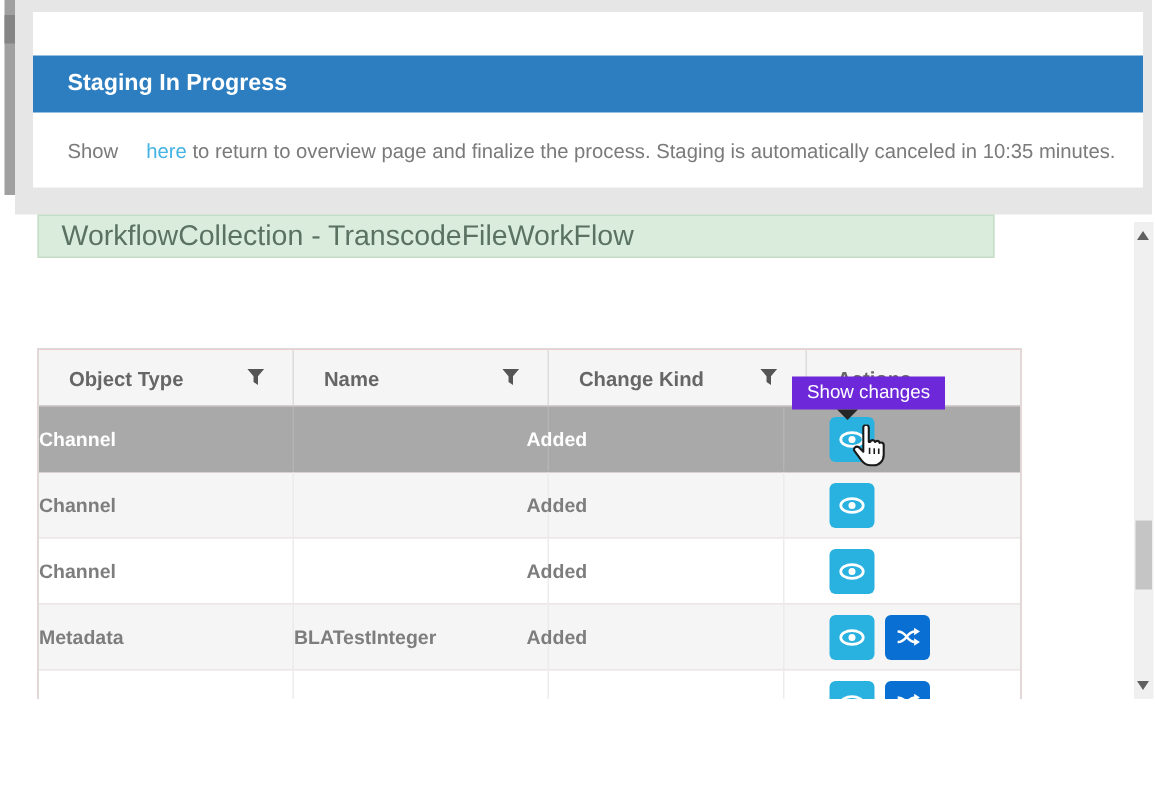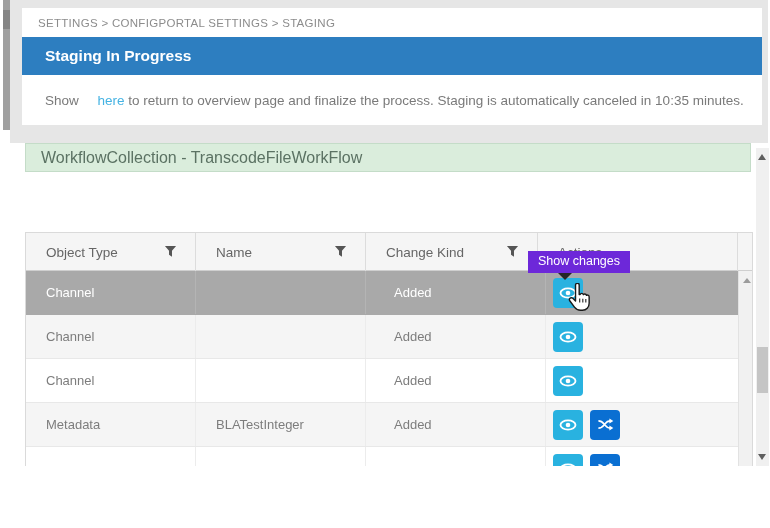--- a/index.html
+++ b/index.html
@@ -17,48 +17,48 @@
   .breadcrumb { position:absolute; left:16px; top:0; height:29px; display:flex; align-items:center;
                 font-size:11.5px; letter-spacing:.3px; color:#8c8c8c; cursor:default; }
   .titlebar { position:absolute; left:0; top:29px; width:100%; height:38px; background:#2d7ec0;
               display:flex; align-items:center; padding-left:23px;text-align:center; }
   .titlebar .title { color:#fff; font-weight:bold; font-size:15.5px; }
   .notice { position:absolute; left:0; top:67px; width:100%; height:50px; display:flex; align-items:center;
             padding-left:23px; font-size:13.5px; color:#7a7a7a; }
   .notice a { color:#45b3e3; text-decoration:none; cursor:pointer;margin-left:15px; }
 
   
-  .banner { position:absolute; left:25px; top:143px; width:726px; height:29px; background:#daeddc;
+  .banner { position:absolute; left:25px; top:143px; width:638px; height:29px; background:#daeddc;
             border:1px solid #c4dcc8; display:flex; align-items:center; padding-left:15px;
-            font-size:16px; color:#5b7263; cursor:pointer; }
-
-  
-  .grid { position:absolute; left:25px; top:232px; width:728px; height:234px; background:#fca5a5;
-          border:1px solid #dadada; border-bottom:none; overflow:hidden; }
+            font-size:19px; color:#5b7263; cursor:pointer; }
+
+  
+  .grid { position:absolute; left:25px; top:232px; width:656px; height:234px; background:#fca5a5;
+          border:1px solid #dadada; border-bottom:none; overflow:hidden;font-weight:bold; }
   .grid-header { position:absolute; left:0; top:0; width:100%; height:38px; background:#f5f5f5;
                  border-bottom:1px solid #cfcfcf; }
   .hcell { position:absolute; top:0; height:38px; display:flex; align-items:center; padding-left:20px;
            font-size:13.5px; color:#666; border-right:1px solid #dcdcdc; }
   .hcell .funnel { position:absolute; right:18px; top:12px; width:13px; height:13px; cursor:pointer; }
   .hc0 { left:0;   width:170px; }
   .hc1 { left:170px; width:170px; }
   .hc2 { left:340px; width:172px; }
   .hc3 { left:512px; width:200px; }
   .hc4 { left:712px; width:16px; border-right:none; padding-left:0; }
 
   .rows { position:absolute; left:0; top:38px; width:712px; }
   .row { position:relative; width:712px; height:44px; background:#fff; border-bottom:1px solid #e8e8e8; }
   .row.alt { background:#f5f5f5; }
   .row.sel { background:#a9a9a9; border-bottom-color:#a9a9a9; }
-  .cell { position:absolute; top:0; height:100%; display:flex; align-items:center; padding-left:20px;
+  .cell { position:absolute; top:0; height:100%; display:flex; align-items:center; 
           font-size:13px; color:#7d7d7d; border-right:1px solid #ececec; overflow:hidden; }
   .row.sel .cell { color:#fff; border-right-color:#b4b4b4; }
   .c0 { left:0;   width:170px; }
   .c1 { left:170px; width:170px; }
-  .c2 { left:348px; width:172px; }
+  .c2 { left:325px; width:172px; }
   .c3 { left:512px; width:200px; border-right:none; padding-left:15px; }
 
   .btn { width:30px; height:30px; border-radius:4px; border:none; display:inline-flex;
          align-items:center; justify-content:center; margin-right:7px; cursor:pointer; padding:0; }
   .btn-eye { background:#29b2e0; }
   .btn-shuffle { background:#0a6fd2; }
 
   
   .inner-scroll { position:absolute; left:712px; top:38px; width:16px; height:196px; background:#f1f1f1;
                   border-left:1px solid #e2e2e2; }
@@ -88,21 +88,20 @@
 </head>
 <body>
 
 <div id="stage">
 
   <div class="backdrop"></div>
   <div class="left-strip"></div>
   <div class="left-strip-dark"></div>
 
   <div class="card">
-    <div class="breadcrumb">SETTINGS &gt; CONFIGPORTAL SETTINGS &gt; STAGING</div>
     <div class="titlebar">
       <span class="title">Staging In Progress</span>
     </div>
     <div class="notice">
       <span>
         <span>Show </span><a>here</a><span> to return to overview page and finalize the process. Staging is automatically canceled in 10:35 minutes.</span>
       </span>
     </div>
   </div>
 

